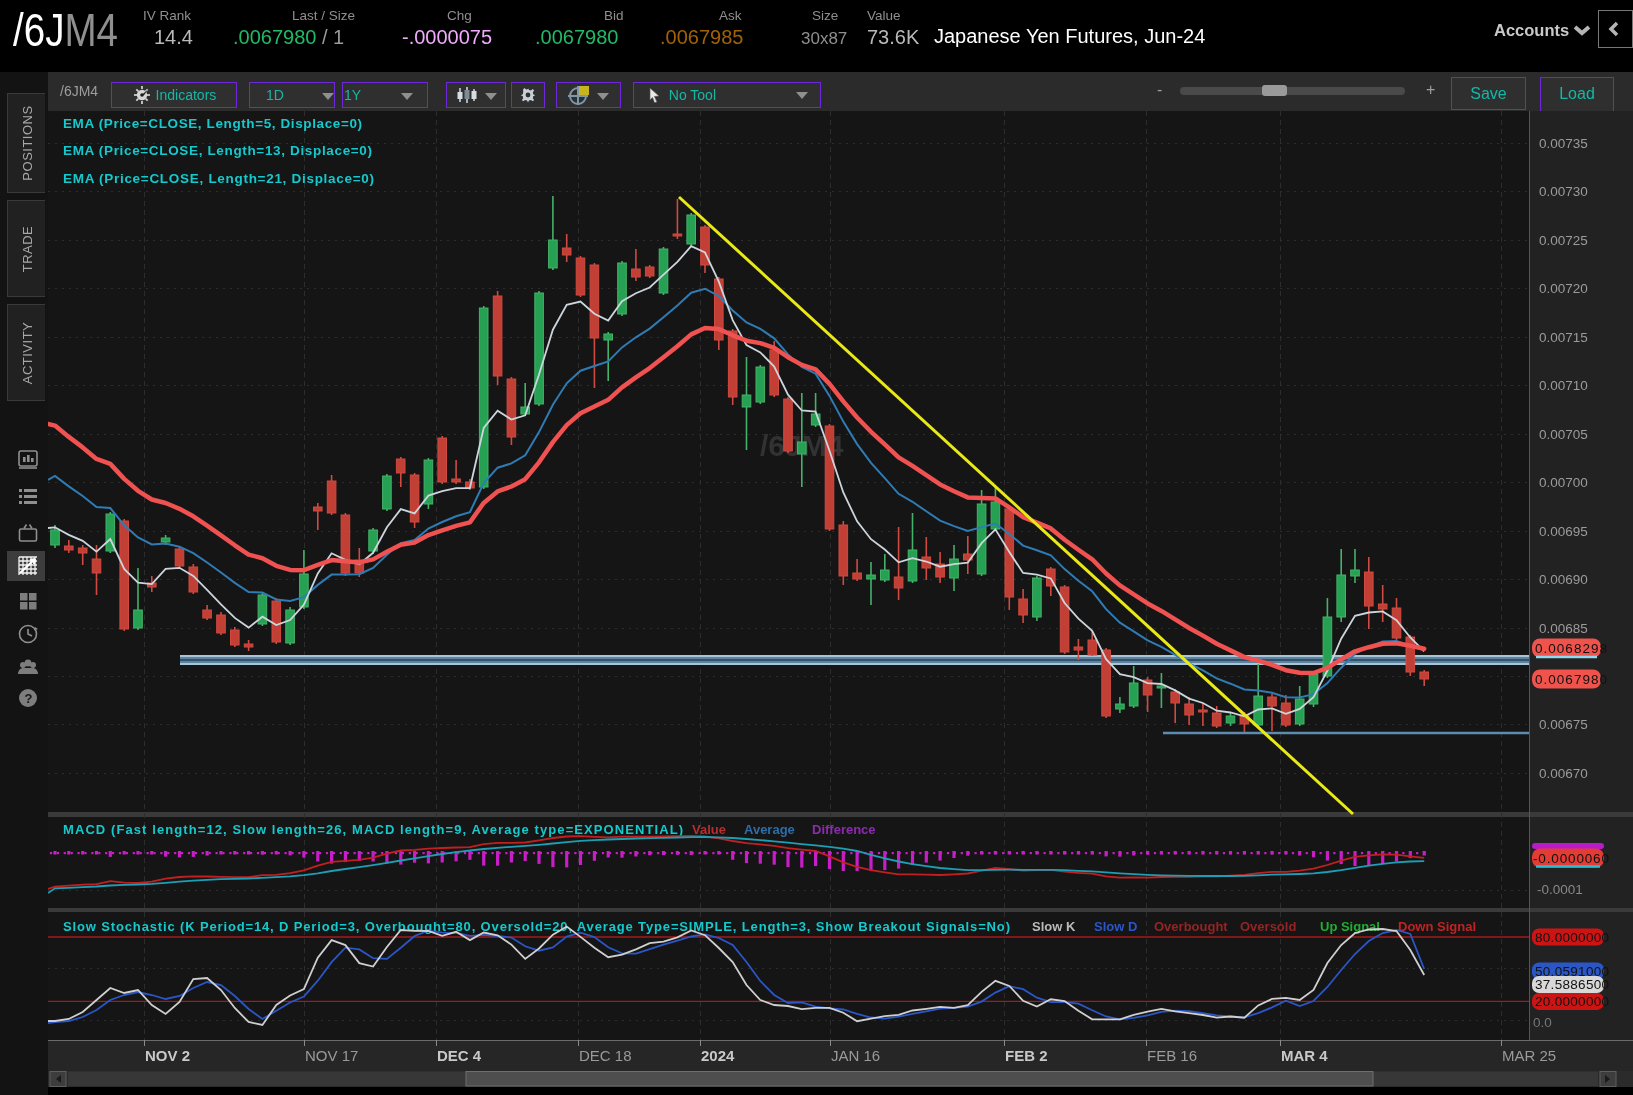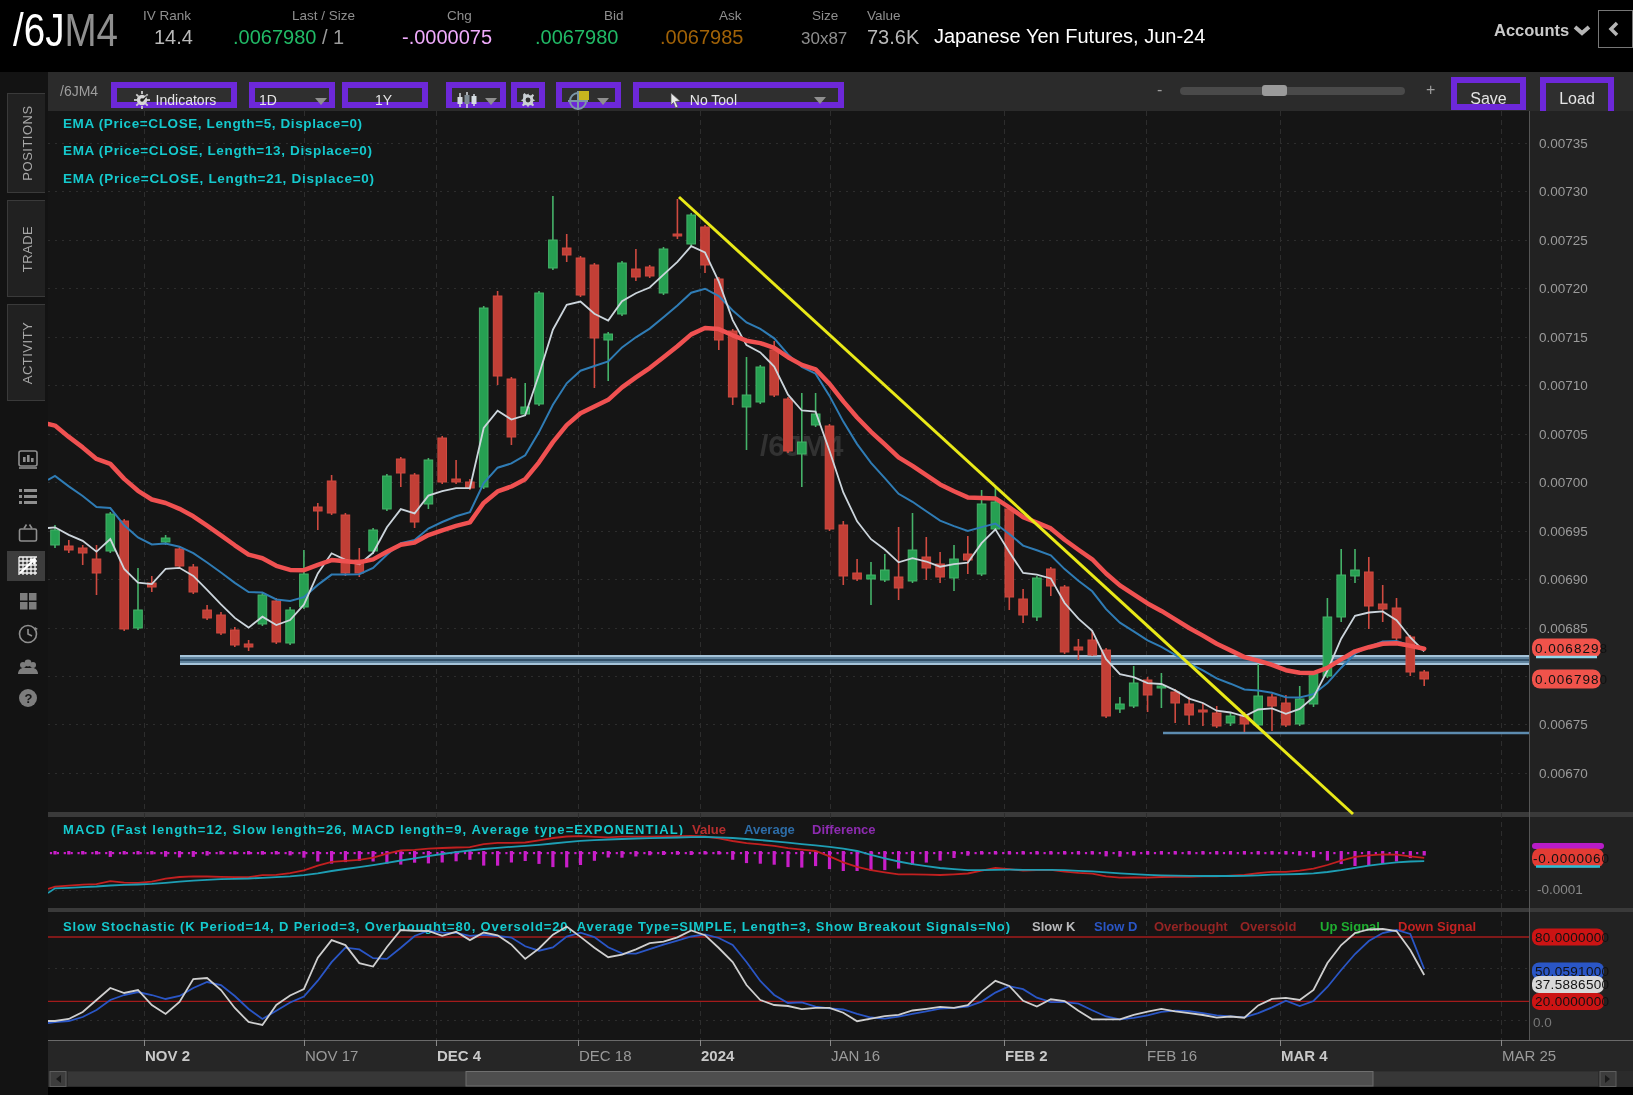--- a/index.html
+++ b/index.html
@@ -3,21 +3,21 @@
 *{margin:0;padding:0;box-sizing:border-box}
 html,body{width:1633px;height:1095px;background:#000;font-family:"Liberation Sans",sans-serif;overflow:hidden}
 .abs{position:absolute}
 #hdr{position:absolute;left:0;top:0;width:1633px;height:72px;background:#000;color:#ccc}
 .lab{position:absolute;font-size:13.5px;color:#8f8f8f}
 .val{position:absolute;font-size:20px;color:#b9b9b9}
 #side{position:absolute;left:0;top:72px;width:48px;height:1023px;background:#131313}
 .vtab{position:absolute;left:7px;width:38px;background:#212121;border:1px solid #3a3a3a;border-right:none;color:#a8a8a8;font-size:13px;letter-spacing:.5px}
 .vtab span{position:absolute;left:50%;top:50%;transform:translate(-50%,-50%) rotate(-90deg);white-space:nowrap}
 #tbar{position:absolute;left:48px;top:72px;width:1585px;height:39px;background:#2b2b2b;color:#9e9e9e}
-.btn{position:absolute;top:10px;height:26px;background:#2f2f2f;border:6px solid #6d28d9;color:#e5e5e5;font-size:14px;line-height:24px;text-align:center}
+.btn{position:absolute;top:10px;height:26px;background:#2f2f2f;border:1px solid #6d28d9;color:#14b8a6;font-size:14px;line-height:24px;text-align:center}
 .tri{display:inline-block;width:0;height:0;border-left:6px solid transparent;border-right:6px solid transparent;border-top:7px solid #8f8f8f;vertical-align:middle;margin-left:7px}
 </style></head><body>
 <div id="hdr">
  <span class="abs" style="left:13px;top:2px;font-size:47px;color:#fff;transform:scaleX(.82);transform-origin:0 0">/6J<span style="color:#8f8f8f">M4</span></span>
  <span class="lab" style="left:143px;top:8px">IV Rank</span>
     <span class="val" style="left:154px;top:26px">14.4</span>
  <span class="lab" style="left:292px;top:8px">Last / Size</span>
     <span class="val" style="left:233px;top:26px;color:#21ba66">.0067980<span style="color:#9a9a9a"> / 1</span></span>
  <span class="lab" style="left:447px;top:8px">Chg</span>
     <span class="val" style="left:402px;top:26px;color:#f0abfc">-.0000075</span>
@@ -113,43 +113,43 @@
           <line x1="15" y1="9" x2="18" y2="9"></line>
           <line x1="4.3" y1="3.3" x2="6.4" y2="5.4"></line>
           <line x1="13.6" y1="12.6" x2="15.7" y2="14.7"></line>
           <line x1="4.3" y1="14.7" x2="6.4" y2="12.6"></line>
           <line x1="13.6" y1="5.4" x2="15.7" y2="3.3"></line>
         </g>
         <circle cx="10" cy="9" r="5.2" fill="#d6d6d6"></circle>
         <circle cx="10" cy="9" r="1.8" fill="#1d1d1d"></circle>
         <path d="M10.5 8.2 L16 3.6 L11.8 9.4 Z" fill="#1d1d1d"></path>
       </svg> Indicators</span>
- <span class="btn" style="left:201px;width:86px;text-align:left;padding-left:4px">1D<span class="tri" style="margin-left:38px"></span></span>
- <span class="btn" style="left:294px;width:86px;text-align:left;padding-left:27px">1Y<span class="tri" style="margin-left:40px"></span></span>
+ <span class="btn" style="left:201px;width:86px;text-align:left;padding-left:16px">1D<span class="tri" style="margin-left:38px"></span></span>
+ <span class="btn" style="left:294px;width:86px;text-align:left;padding-left:1px">1Y<span class="tri" style="margin-left:40px"></span></span>
  <span class="btn" style="left:398px;width:60px"><svg width="22" height="18" style="vertical-align:-4px">
         <g stroke="#d6dde2" stroke-width="1.5">
           <line x1="4" y1="2" x2="4" y2="16"></line>
           <line x1="11" y1="1" x2="11" y2="17"></line>
           <line x1="18" y1="3" x2="18" y2="15"></line>
         </g>
         <rect x="1.5" y="6" width="5" height="7" fill="#d6dde2"></rect>
         <rect x="8.5" y="4" width="5" height="9" fill="#7e8b93"></rect>
         <rect x="15.5" y="5" width="5" height="8" fill="#d6dde2"></rect>
       </svg><span class="tri"></span></span>
  <span class="btn" style="left:463px;width:34px"><svg width="20" height="20" viewBox="0 0 20 20" style="vertical-align:-5px">
         <path d="M10 3 l1 2 2 .4 1.7-1.3 1.4 1.4-1.3 1.7.4 2 2 1 -2 1 -.4 2 1.3 1.7-1.4 1.4-1.7-1.3-2 .4-1 2-1-2-2-.4-1.7 1.3-1.4-1.4 1.3-1.7-.4-2-2-1 2-1 .4-2L5.1 4.5l1.4-1.4L8.2 4.4l2-.4z" fill="#c9cfd4"></path>
         <circle cx="10" cy="10" r="2.4" fill="#2f2f2f"></circle>
       </svg></span>
  <span class="btn" style="left:508px;width:65px"><svg width="22" height="20" style="vertical-align:-5px">
         <circle cx="10" cy="11" r="8" fill="none" stroke="#7d98a8" stroke-width="2"></circle>
         <line x1="10" y1="1" x2="10" y2="21" stroke="#7d98a8" stroke-width="2"></line>
         <line x1="0" y1="11" x2="20" y2="11" stroke="#7d98a8" stroke-width="2"></line>
         <rect x="11" y="1" width="10" height="9" fill="#c8b41e"></rect>
       </svg><span class="tri"></span></span>
- <span class="btn" style="left:585px;width:211px;text-align:left;padding-left:30px"><svg width="13" height="16" style="vertical-align:-3px">
+ <span class="btn" style="left:585px;width:188px;text-align:left;padding-left:14px"><svg width="13" height="16" style="vertical-align:-3px">
         <path d="M2 1 L11 9 L6.5 9.5 L9 15 L6.5 15.8 L4.5 10.5 L2 13 Z" fill="#e8e8e8" stroke="#555" stroke-width=".7"></path>
       </svg>&nbsp;&nbsp;No Tool<span class="tri" style="position:absolute;right:12px;top:9px"></span></span>
  <span class="abs" style="left:1109px;top:9px;font-size:16px">-</span>
  <span class="abs" style="left:1132px;top:15px;width:225px;height:8px;background:#4a4a4a;border-radius:4px"></span>
  <span class="abs" style="left:1214px;top:13px;width:25px;height:11px;background:#9a9a9a;border-radius:3px"></span>
  <span class="abs" style="left:1378px;top:9px;font-size:16px">+</span>
  <span class="btn" style="left:1403px;width:75px;font-size:16px;top:5px;height:33px;line-height:31px">Save</span>
  <span class="btn" style="left:1492px;width:74px;font-size:16px;top:5px;height:45px;line-height:31px">Load</span>
 </div>
 <svg style="position:absolute;left:48px;top:111px" width="1585" height="984" viewBox="48 111 1585 984">

